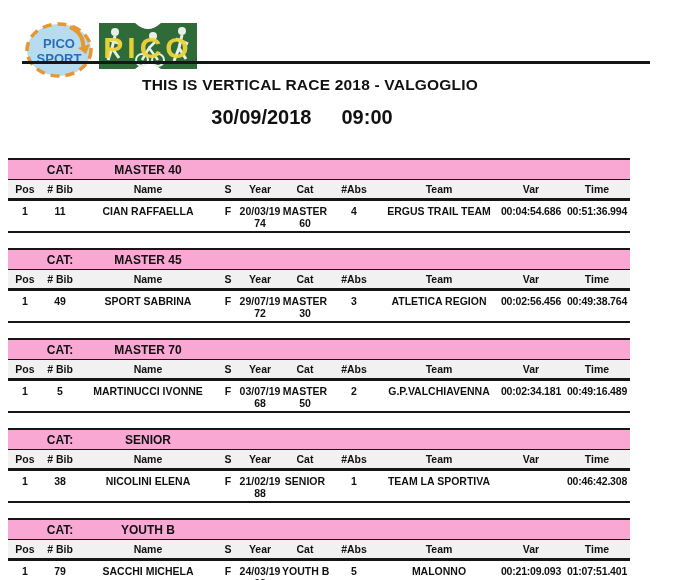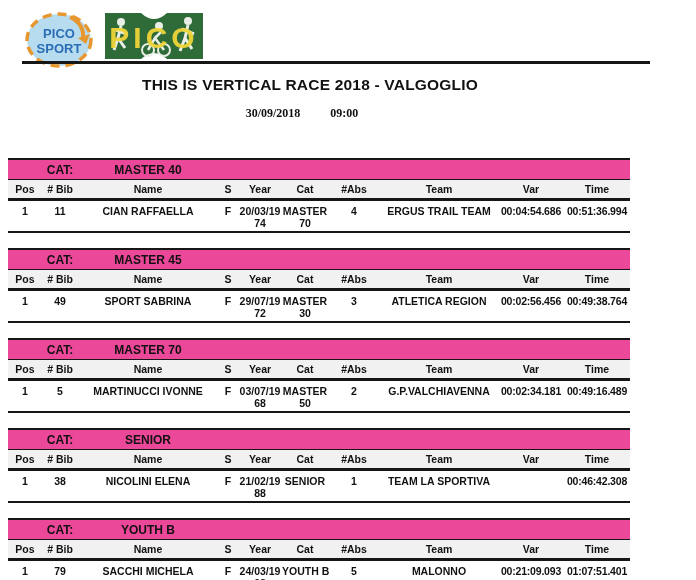--- a/index.html
+++ b/index.html
@@ -2,31 +2,31 @@
 <html><head>
 <meta charset="utf-8">
 <style>
   * { box-sizing: border-box; }
   html, body { margin: 0; padding: 0; }
   body {
     width: 696px; height: 580px; background: #ffffff; overflow: hidden;
     position: relative; font-family: "Liberation Sans", sans-serif;
     font-weight: bold; color: #111111;
   }
-  .logos { position: absolute; top: 12px; left: 24px; display: flex; align-items: flex-start; gap: 10px; }
+  .logos { position: absolute; top: 22px; left: 24px; display: flex; align-items: flex-start; gap: 4px; }
   .rule  { position: absolute; top: 61px; left: 22px; width: 628px; height: 3px; background: #161616; }
   .title { position: absolute; top: 76px; left: 0; width: 620px; text-align: center; font-size: 15.5px; letter-spacing: .2px; }
-  .dt    { position: absolute; top: 106px; left: 0; width: 604px; text-align: center; font-size: 12px; font-family: Liberation Serif, serif; }
+  .dt    { position: absolute; top: 106px; left: 0; width: 604px; text-align: center; font-size: 20px; }
   .dt .time { margin-left: 30px; }
   .tables { position: absolute; top: 158px; left: 8px; }
   table {
     border-collapse: collapse; table-layout: fixed; width: 622px; margin-bottom: 15px;
     border-top: 2px solid #161616; border-bottom: 2px solid #161616;
   }
-  .crow td { background: #ec4899; border-bottom: 1.5px solid #161616; font-size: 12px; padding: 3px 0 2px; text-align: center; white-space: nowrap; }
+  .crow td { background: #f9a8d4; border-bottom: 1.5px solid #161616; font-size: 12px; padding: 3px 0 2px; text-align: center; white-space: nowrap; }
   .hrow th { background: #f1f1f1; border-bottom: 3px solid #161616; font-size: 10.5px; padding: 3px 0; text-align: center; white-space: nowrap; }
   .drow td { font-size: 10.5px; text-align: center; vertical-align: top; padding: 4px 0 2px; line-height: 12px; height: 31px; white-space: nowrap; }
   .drow td.tcell { letter-spacing: -0.2px; }
 </style>
 </head>
 <body>
 
 <div class="logos">
   <svg width="70" height="56" viewBox="0 0 70 56">
     <ellipse cx="35" cy="28" rx="32" ry="26" fill="#b7dcef"></ellipse>
@@ -96,21 +96,21 @@
       <td>1</td>
       <td>11</td>
       <td>CIAN RAFFAELLA</td>
       <td>F</td>
       <td>
             <div>20/03/19</div>
             <div>74</div>
           </td>
       <td>
             <div>MASTER</div>
-            <div>70</div>
+            <div>60</div>
           </td>
       <td>4</td>
       <td>ERGUS TRAIL TEAM</td>
       <td class="tcell">00:04:54.686</td>
       <td class="tcell">00:51:36.994</td>
     </tr>
   </tbody>
     </table>
 
   <table>

